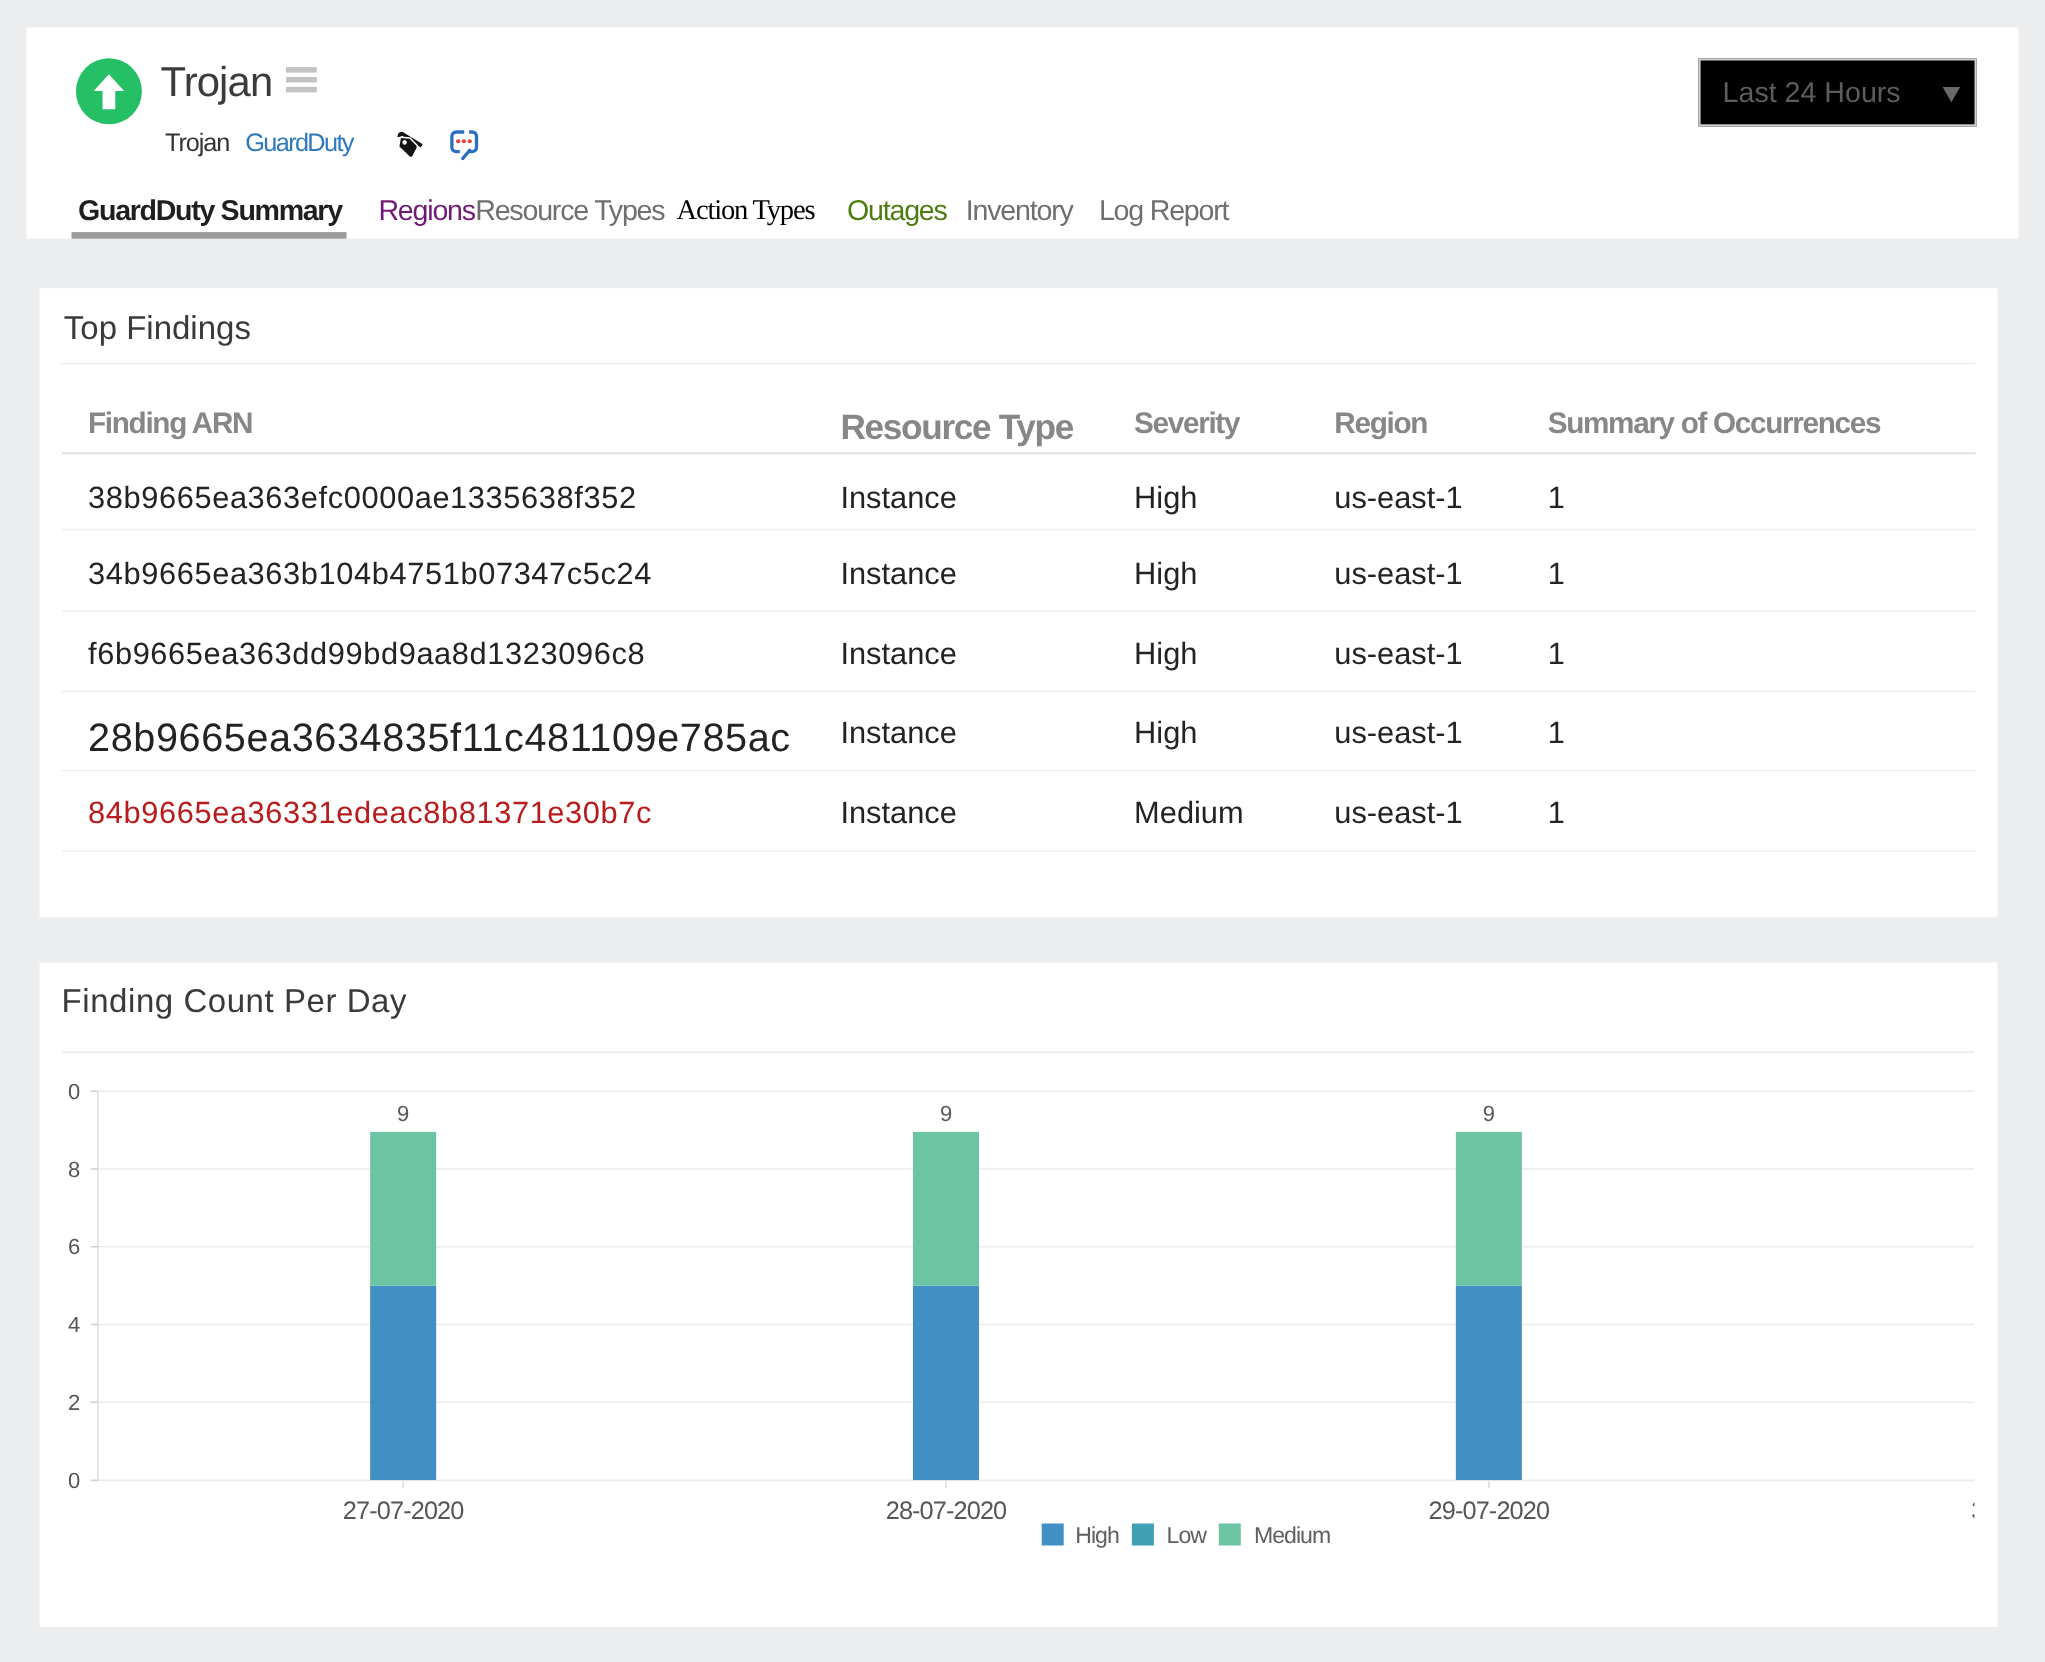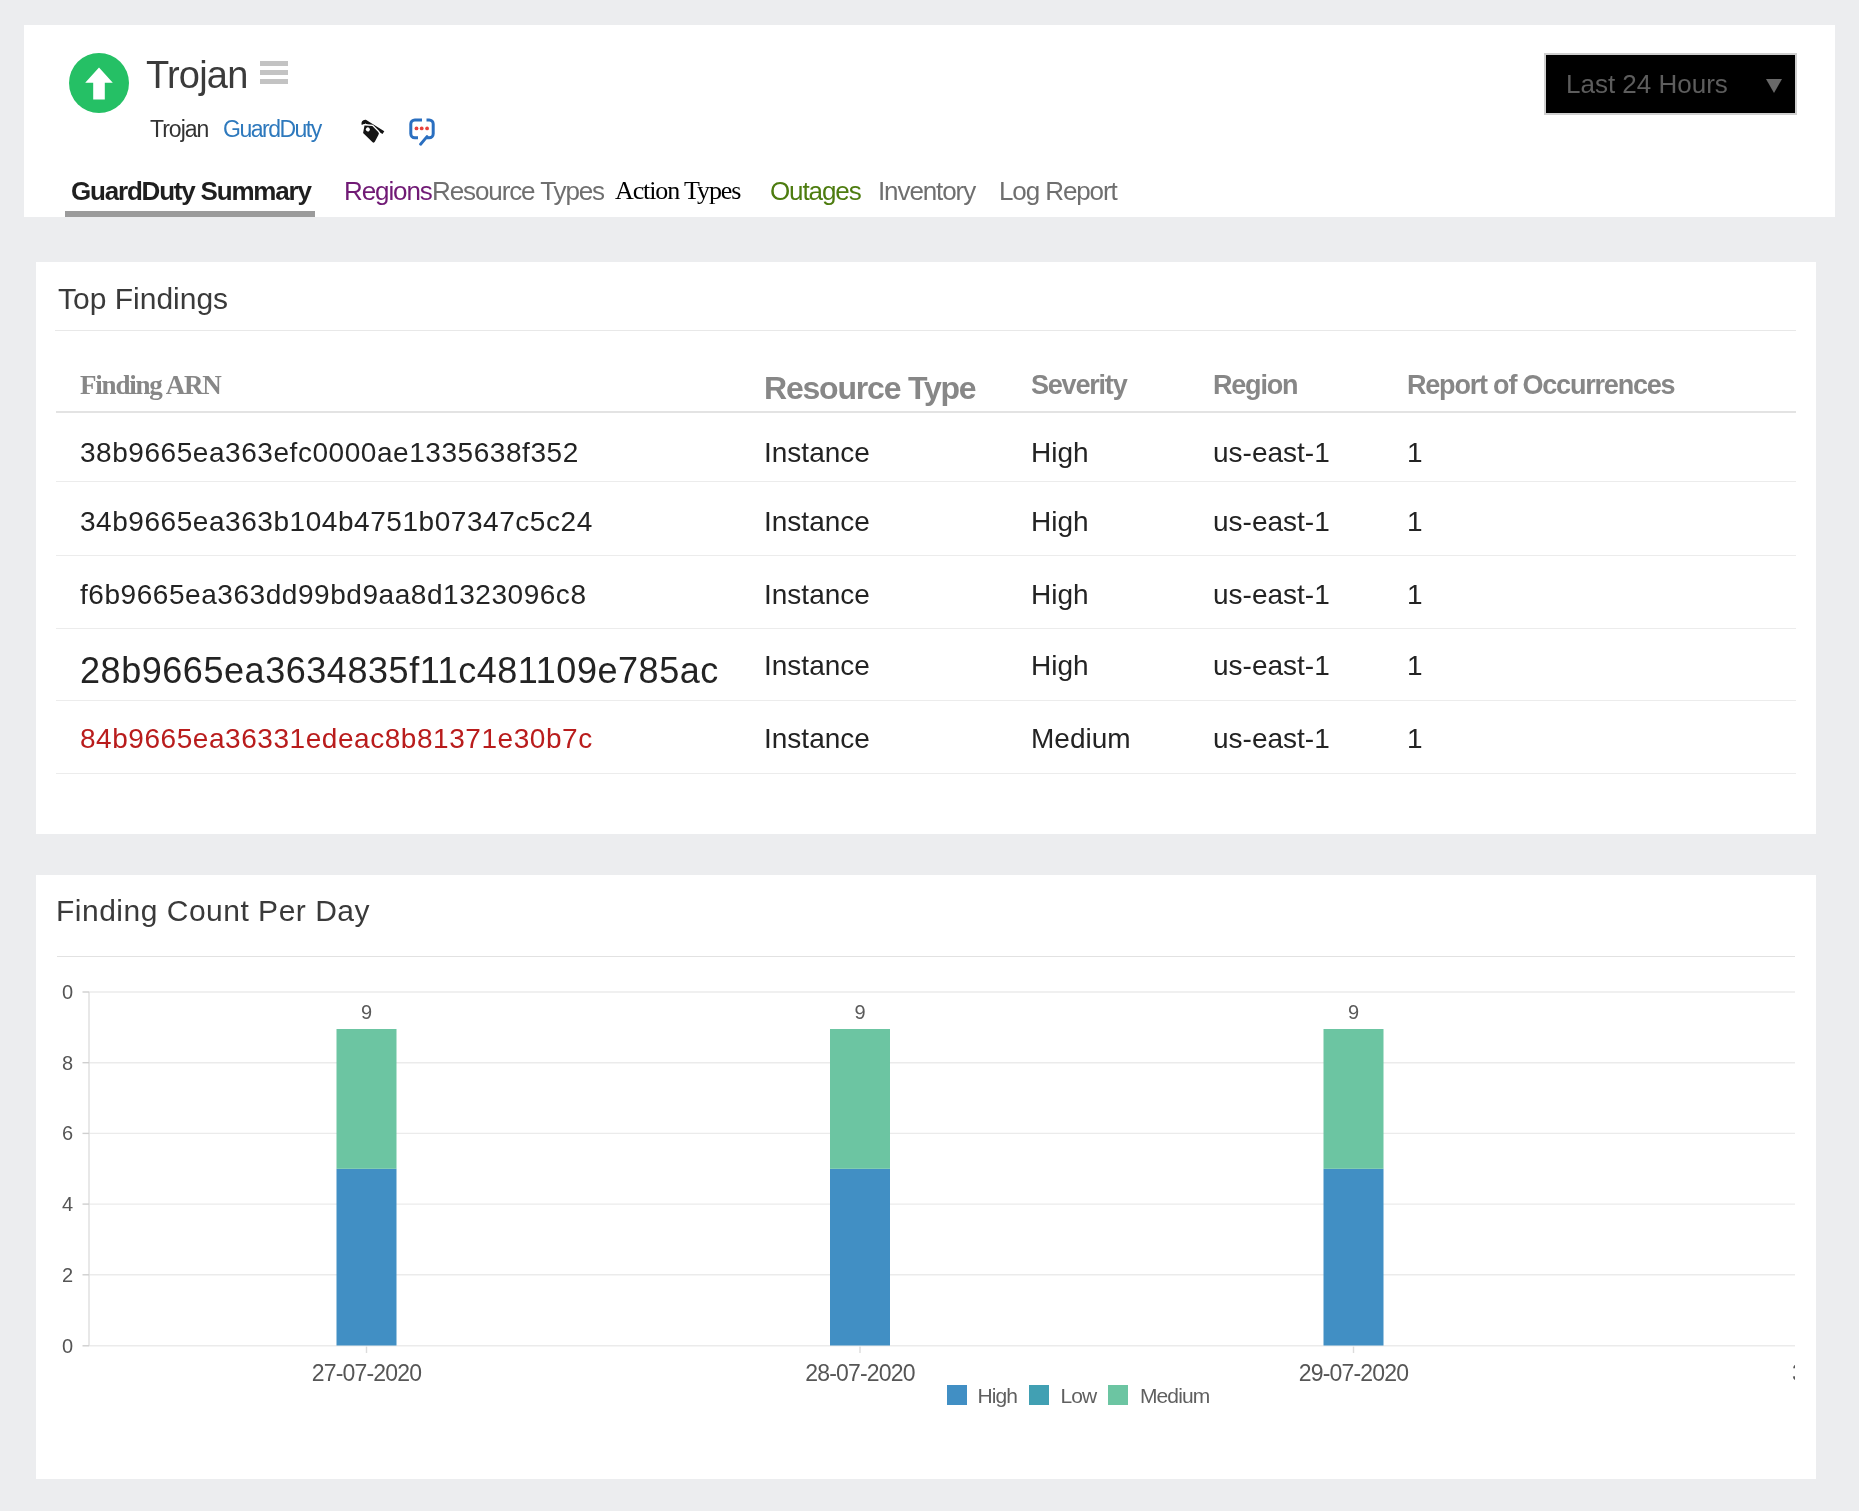--- a/index.html
+++ b/index.html
@@ -58,25 +58,25 @@
 
 <div class="abs" style="left:1544px;top:53px;width:249px;height:58px;border:2px solid #cfcfcf;background:#000000;">
   <div style="position:absolute;left:20px;top:0;font-size:26px;color:#5d5d5d;line-height:58px;">Last 24 Hours</div>
   <div style="position:absolute;right:13px;top:24px;width:0;height:0;border-left:8.5px solid transparent;border-right:8.5px solid transparent;border-top:14px solid #696969;"></div>
 </div>
 
 <div class="card" style="left:36px;top:262px;width:1780px;height:572px;"></div>
 <div class="abs" style="left:58px;top:282px;font-size:30px;color:#3a3a3a;">Top Findings</div>
 <div class="abs" style="left:55px;top:330px;width:1741px;height:1px;background:#e8e8e8;"></div>
 
-<div class="abs" style="left:80px;top:370px;font-size:27px;font-weight:bold;letter-spacing:-1.2px;color:#878787;font-family:Liberation Serif, serif;">Finding ARN</div>
+<div class="abs" style="left:80px;top:370px;font-size:27px;font-weight:bold;letter-spacing:-1.2px;color:#878787;">Finding ARN</div>
 <div class="abs" style="left:764px;top:370px;font-size:32px;font-weight:bold;letter-spacing:-1.2px;color:#878787;">Resource Type</div>
 <div class="abs" style="left:1031px;top:370px;font-size:27px;font-weight:bold;letter-spacing:-1.2px;color:#878787;">Severity</div>
 <div class="abs" style="left:1213px;top:370px;font-size:27px;font-weight:bold;letter-spacing:-1.2px;color:#878787;">Region</div>
-<div class="abs" style="left:1407px;top:370px;font-size:27px;font-weight:bold;letter-spacing:-1.2px;color:#878787;">Report of Occurrences</div>
+<div class="abs" style="left:1407px;top:370px;font-size:27px;font-weight:bold;letter-spacing:-1.2px;color:#878787;">Summary of Occurrences</div>
 <div class="abs" style="left:56px;top:411px;width:1740px;height:2px;background:#e3e3e3;"></div>
 
 <div class="abs" style="left:80px;top:437px;font-size:28px;letter-spacing:0.55px;color:#232323;">38b9665ea363efc0000ae1335638f352</div>
 <div class="abs" style="left:764px;top:437px;font-size:28px;color:#232323;">Instance</div>
 <div class="abs" style="left:1031px;top:437px;font-size:28px;color:#232323;">High</div>
 <div class="abs" style="left:1213px;top:437px;font-size:28px;color:#232323;">us-east-1</div>
 <div class="abs" style="left:1407px;top:437px;font-size:28px;color:#232323;">1</div>
 <div class="abs" style="left:56px;top:481px;width:1740px;height:1px;background:#ececec;"></div>
 
 <div class="abs" style="left:80px;top:506px;font-size:28px;letter-spacing:0.55px;color:#232323;">34b9665ea363b104b4751b07347c5c24</div>

